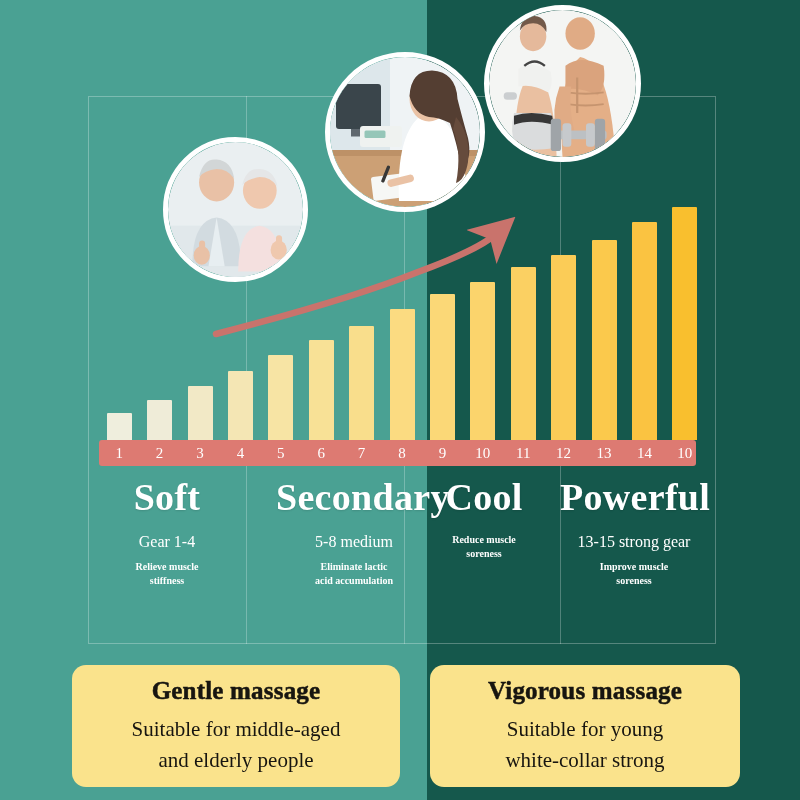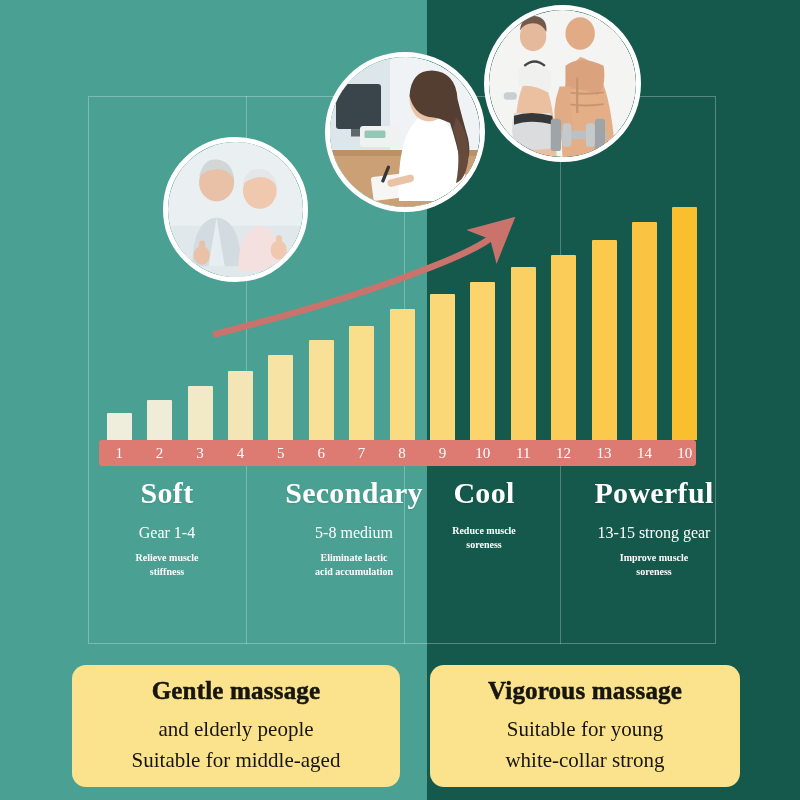--- a/index.html
+++ b/index.html
@@ -57,37 +57,37 @@
   .strip .num{
     position:absolute;top:0;height:26px;line-height:26px;
     text-align:center;color:#ffffff;font-size:15px;
     font-family:"Liberation Serif", serif;
     width:34px;
   }
 
   
   .cat{position:absolute;top:476px;text-align:center;color:#ffffff;width:150px;}
   .cat .title{
-    font-size:30px;font-weight:700;letter-spacing:.3px;
+    font-size:38px;font-weight:700;letter-spacing:.3px;
     font-family:"Liberation Serif", serif;
     line-height:1.12;margin-bottom:14px;
     text-shadow:0 1px 2px rgba(0,0,0,.12);
   }
   .cat .sub{
     font-size:16px;font-weight:400;margin-bottom:9px;
     font-family:"Liberation Serif", serif;
   }
   .cat .desc{
     font-size:10px;line-height:1.42;font-weight:600;
     font-family:"Liberation Serif", serif;
   }
   .cat.c1{left:92px;}
   .cat.c2{left:248px;width:156px;padding-left:28px;}
   .cat.c3{left:406px;width:156px;}
-  .cat.c4{left:560px;width:148px;padding-left:20px;}
+  .cat.c4{left:560px;width:148px;}
 
   
   .callout{
     position:absolute;top:665px;height:122px;
     background:#fae38c;border-radius:14px;
     text-align:center;color:#171510;
     display:flex;flex-direction:column;justify-content:center;
     box-sizing:border-box;padding:6px 10px;
   }
   .callout .ctitle{
@@ -275,22 +275,22 @@
     <div class="title">Powerful</div>
     <div class="sub">13-15 strong gear</div>
     <div class="desc">
       <div>Improve muscle</div>
       <div>soreness</div>
     </div>
   </div>
 
   <div class="callout left">
     <div class="ctitle">Gentle massage</div>
+    <div class="cline">Suitable for middle-aged</div>
     <div class="cline">and elderly people</div>
-    <div class="cline">Suitable for middle-aged</div>
   </div>
 
   <div class="callout right">
     <div class="ctitle">Vigorous massage</div>
     <div class="cline">Suitable for young</div>
     <div class="cline">white-collar strong</div>
   </div>
 
 </div>
 

